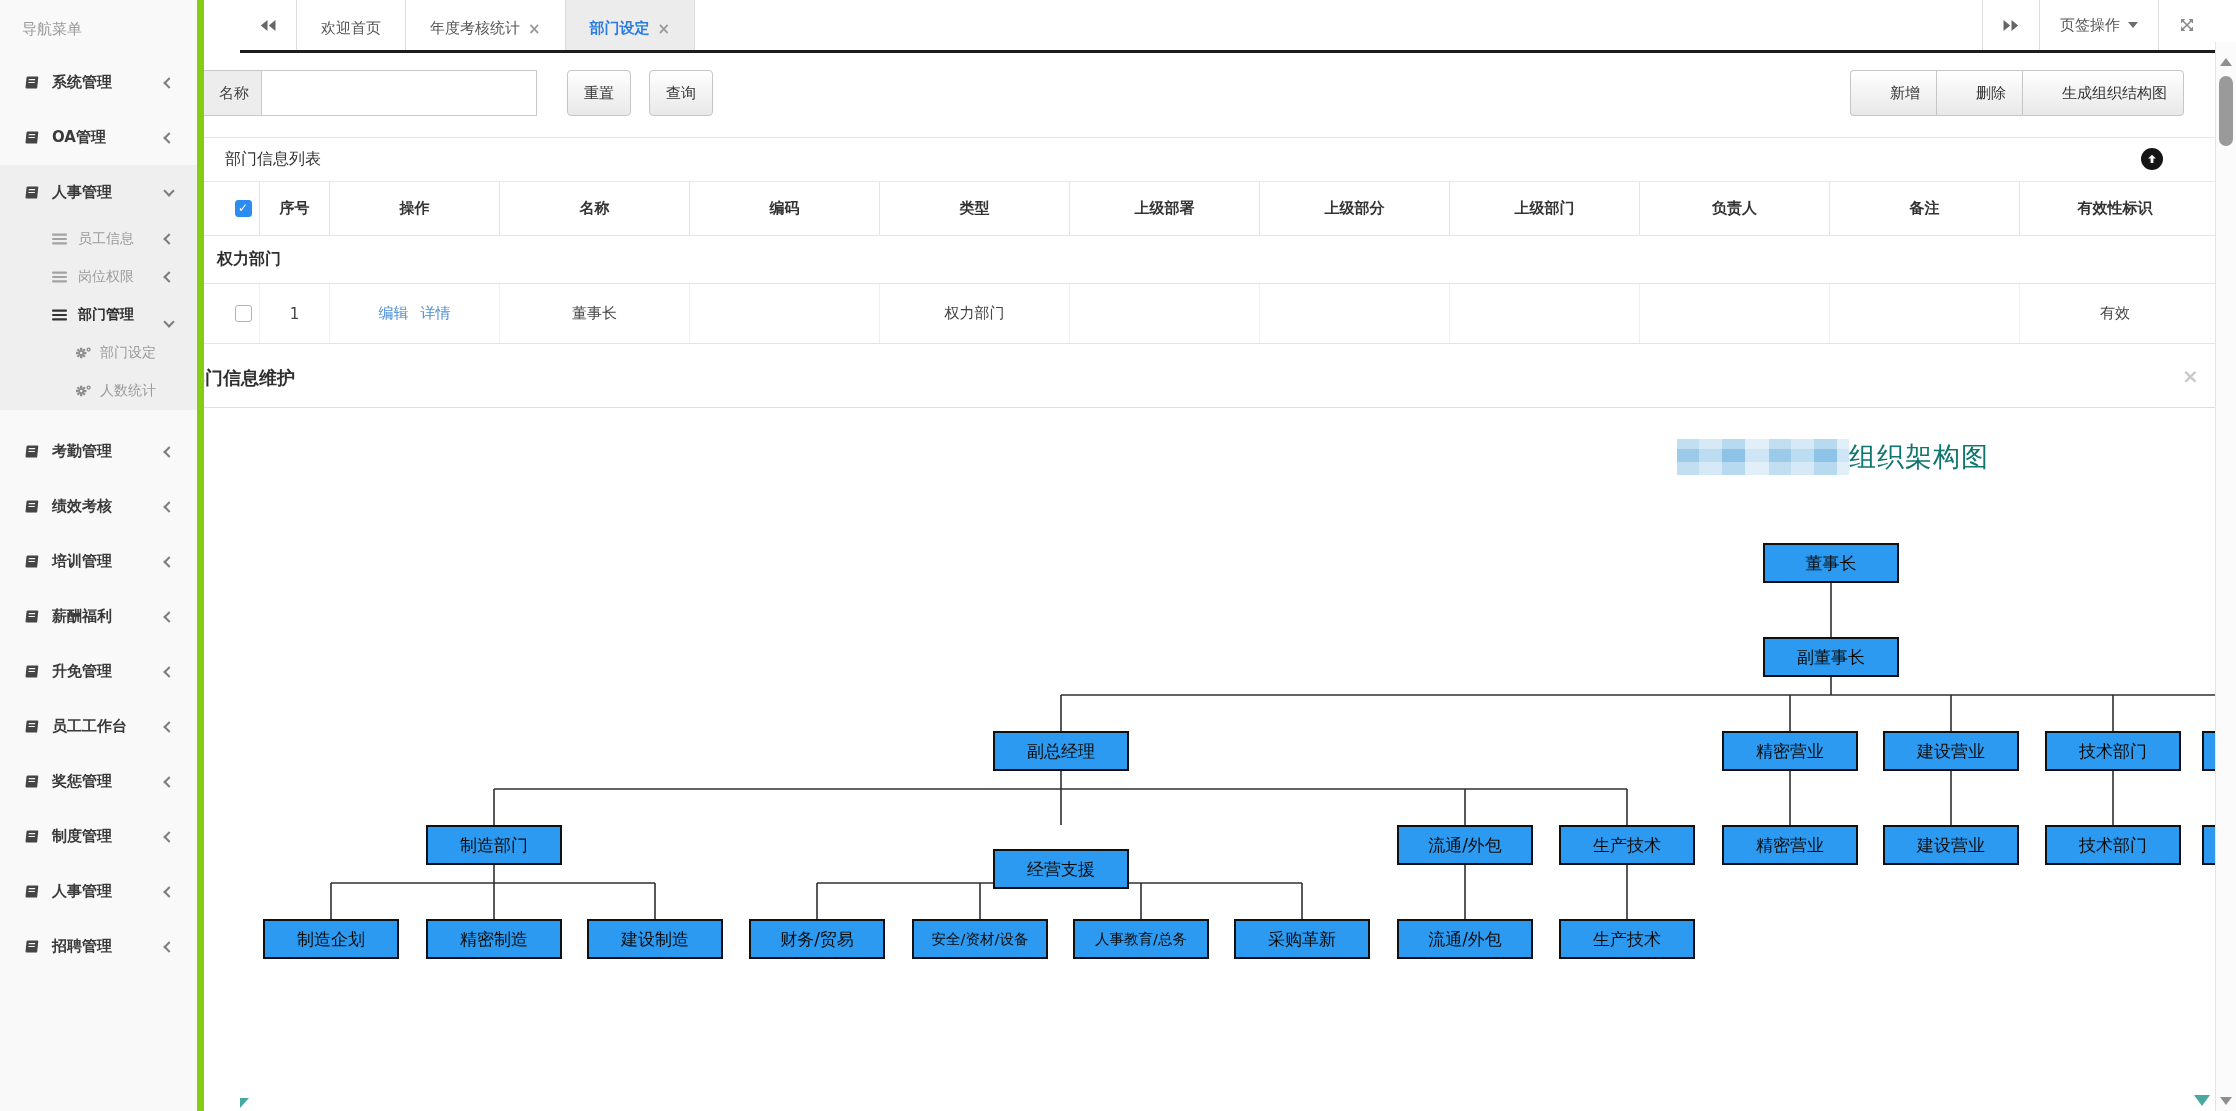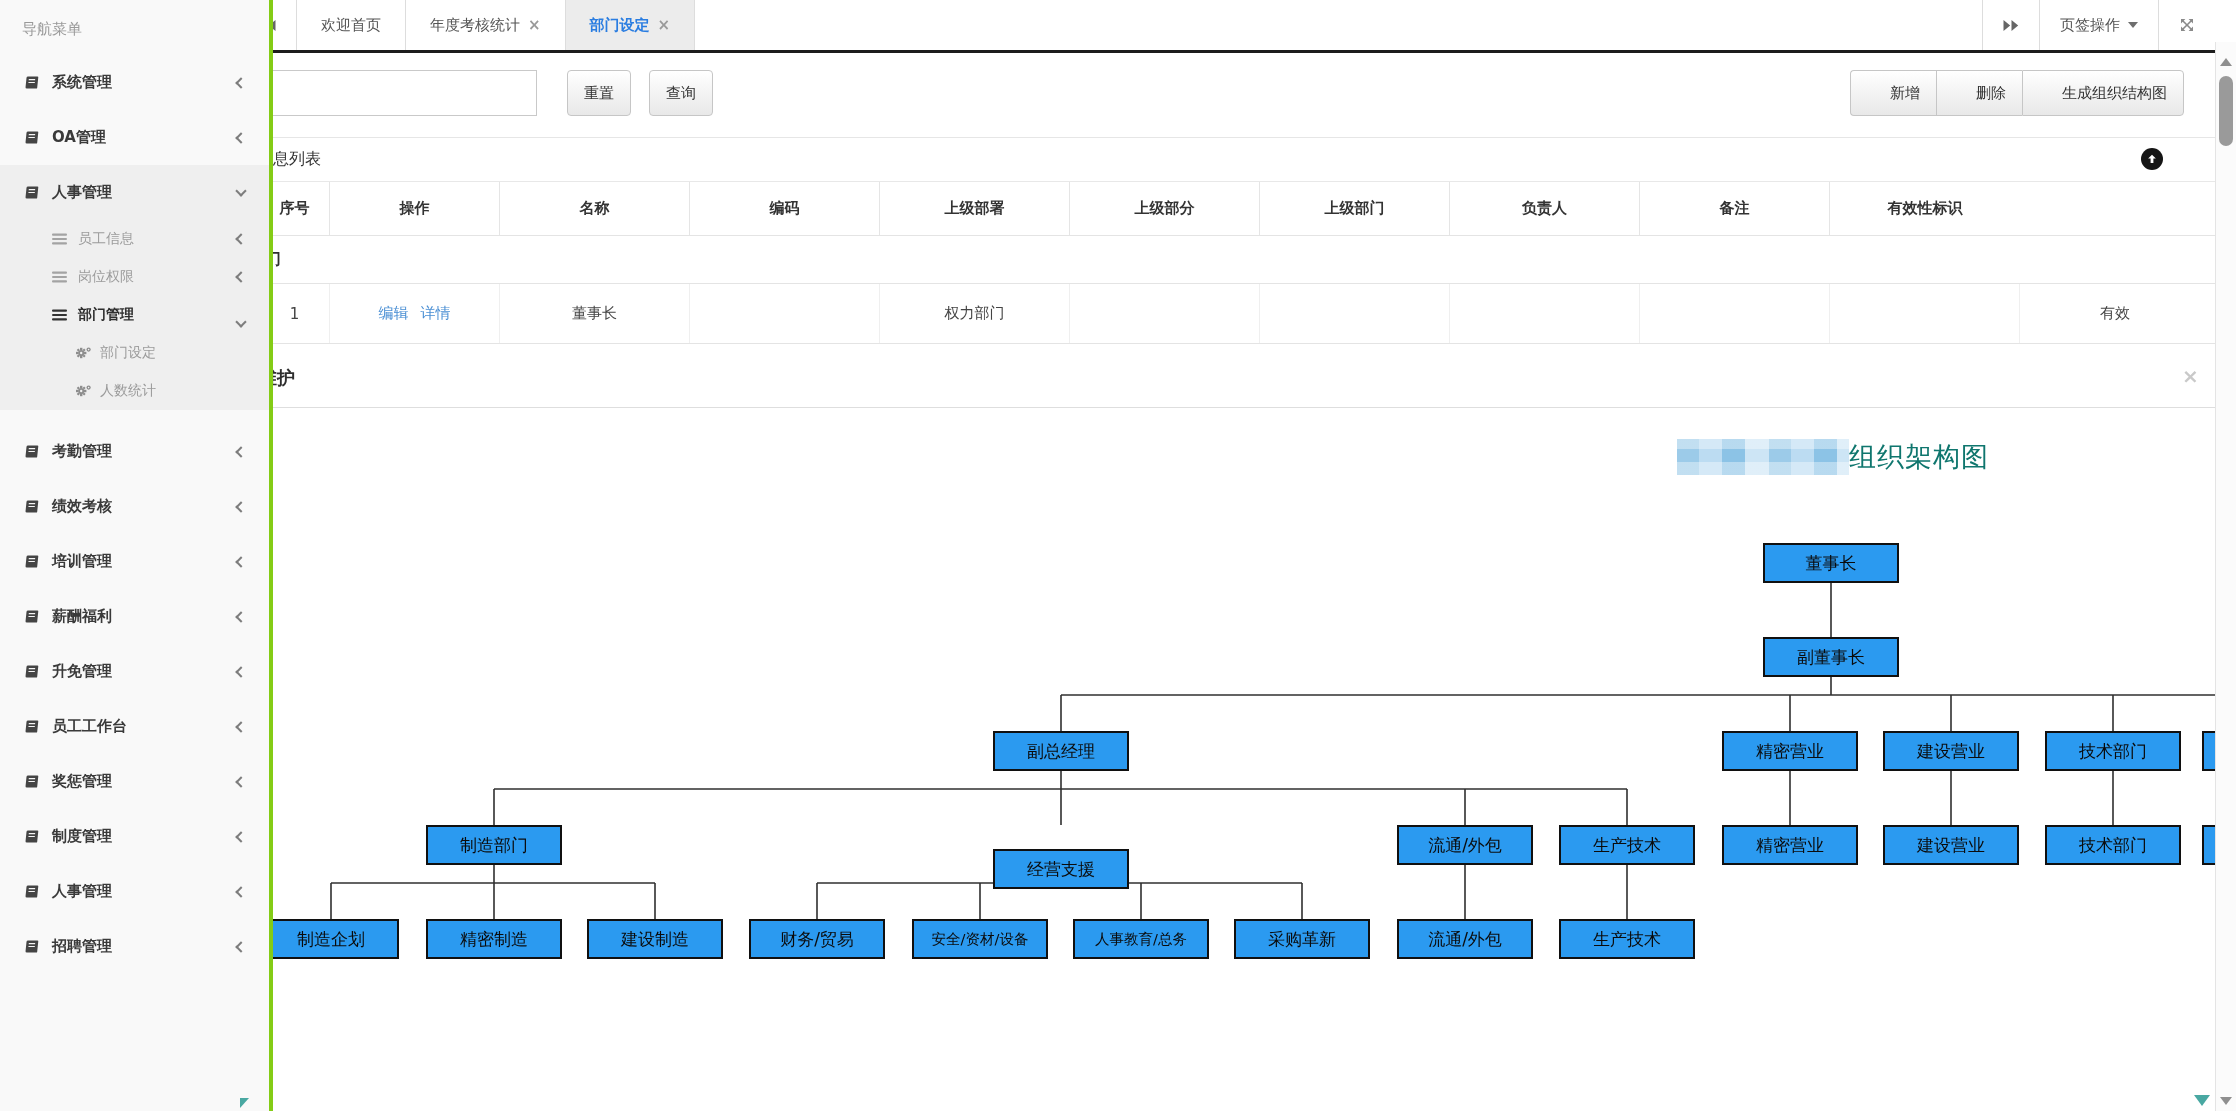--- a/index.html
+++ b/index.html
@@ -7,22 +7,22 @@
   body { font-family:"DejaVu Sans","Liberation Sans",sans-serif; background:#fff; overflow:hidden; }
   .stage { position:relative; width:2236px; height:1111px; background:#fff; overflow:hidden; }
 
   
   .content { position:absolute; left:197px; top:0; width:2018px; height:1111px; z-index:1; }
   .org-layer { position:absolute; left:0; top:0; width:2236px; height:1111px; pointer-events:none; }
   #org-lines { z-index:2; }
   #org-nodes { z-index:3; }
   .tabbar { position:absolute; left:240px; top:0; right:21px; height:53px; z-index:9; background:#fff;
             border-bottom:3px solid #1d1d1d; display:flex; align-items:stretch; }
-  .sidebar { position:absolute; left:0; top:0; width:273px; height:1111px; z-index:10;
-             background:#f9f9f9; border-right:4px solid #84cc16; }
+  .sidebar { position:absolute; left:0; top:0; width:204px; height:1111px; z-index:10;
+             background:#f9f9f9; border-right:7px solid #84cc16; }
   .vscroll { position:absolute; right:0; top:42px; bottom:0; width:21px; z-index:11;
              background:#fbfbfb; border-left:1px solid #e4e4e4; }
 
   
   .side-title { padding:20px 0 16px 22px; color:#9a9a9a; font-size:15px; }
   .side-item { position:relative; height:55px; display:flex; align-items:center; gap:12px;
                padding-left:22px; color:#3a3a3a; font-size:15px; font-weight:700; cursor:pointer; }
   .side-sub { position:relative; height:38px; display:flex; align-items:center; gap:10px;
               padding-left:50px; color:#9b9b9b; font-size:14px; cursor:pointer; }
   .side-sub.active { color:#2e2e2e; font-weight:700; }
@@ -34,21 +34,21 @@
           border-left:2px solid #7d7d7d; border-bottom:2px solid #7d7d7d; }   
   .chev.c-left { transform:rotate(-135deg) translate(2px,-2px); }
   .chev.c-down { transform:rotate(-45deg); top:22px; }
   .side-sub .chev, .side-sub .chev { right:24px; }
   .icon-wrap { display:inline-flex; width:18px; justify-content:center; align-items:center; flex:none; }
 
   
   .tb-btn { display:flex; align-items:center; justify-content:center; padding:0 20px;
             border-right:1px solid #ddd; color:#666; cursor:pointer; background:#fff; }
   .tb-btn.rt { border-right:none; border-left:1px solid #ddd; }
-  .tab { display:flex; align-items:center; gap:8px; padding:0 24px; font-size:15px; color:#555;
+  .tab { display:flex; align-items:flex-end; gap:8px; padding:12px 24px; font-size:15px; color:#555;
          border-right:1px solid #ddd; cursor:pointer; background:#fff; white-space:nowrap; }
   .tab.active { background:#ececec; color:#2a7de1; font-weight:700; }
   .tab .x { color:#9a9a9a; font-weight:700; font-size:15px; }
   .tb-spacer { flex:1; }
   .caret-down { width:0; height:0; border-left:5px solid transparent; border-right:5px solid transparent;
                 border-top:6px solid #6e6e6e; margin-left:8px; }
   .tabmenu-label { font-size:15px; color:#555; }
 
   
   .toolbar { position:absolute; left:0; top:53px; width:2018px; height:85px; border-bottom:1px solid #e6e6e6; }
@@ -149,20 +149,21 @@
     </div>
 
     <div class="thead" id="thead">
         <div class="th" style="width: 63px;">
           <span class="cb checked" style="margin-left: 30px;">✓</span>
         </div>
         <div class="th" style="width: 70px;">序号</div>
         <div class="th" style="width: 170px;">操作</div>
         <div class="th" style="width: 190px;">名称</div>
         <div class="th" style="width: 190px;">编码</div>
+        <div class="th" style="width: 190px;">类型</div>
         <div class="th" style="width: 190px;">上级部署</div>
         <div class="th" style="width: 190px;">上级部分</div>
         <div class="th" style="width: 190px;">上级部门</div>
         <div class="th" style="width: 190px;">负责人</div>
         <div class="th" style="width: 190px;">备注</div>
         <div class="th" style="width: 190px;">有效性标识</div>
       </div>
     <div class="group-row">权力部门</div>
     <div class="data-row" id="drow">
         <div class="td" style="width: 63px;">

